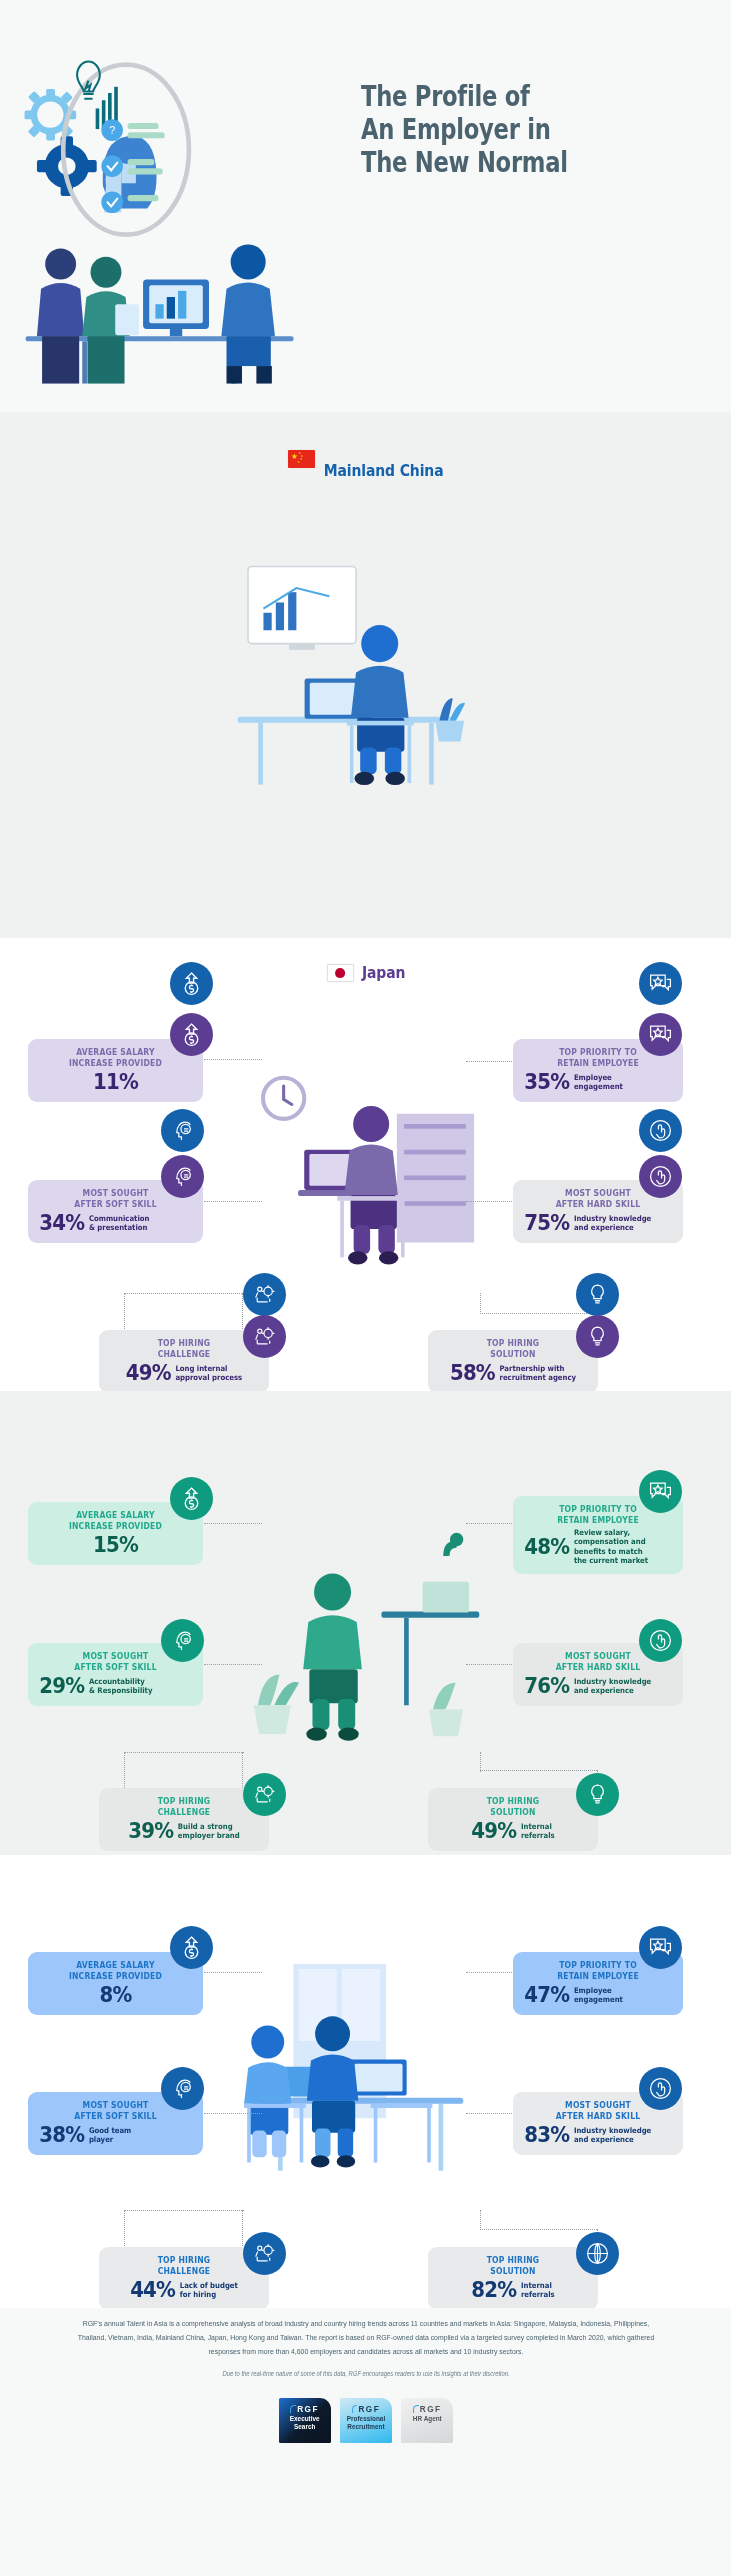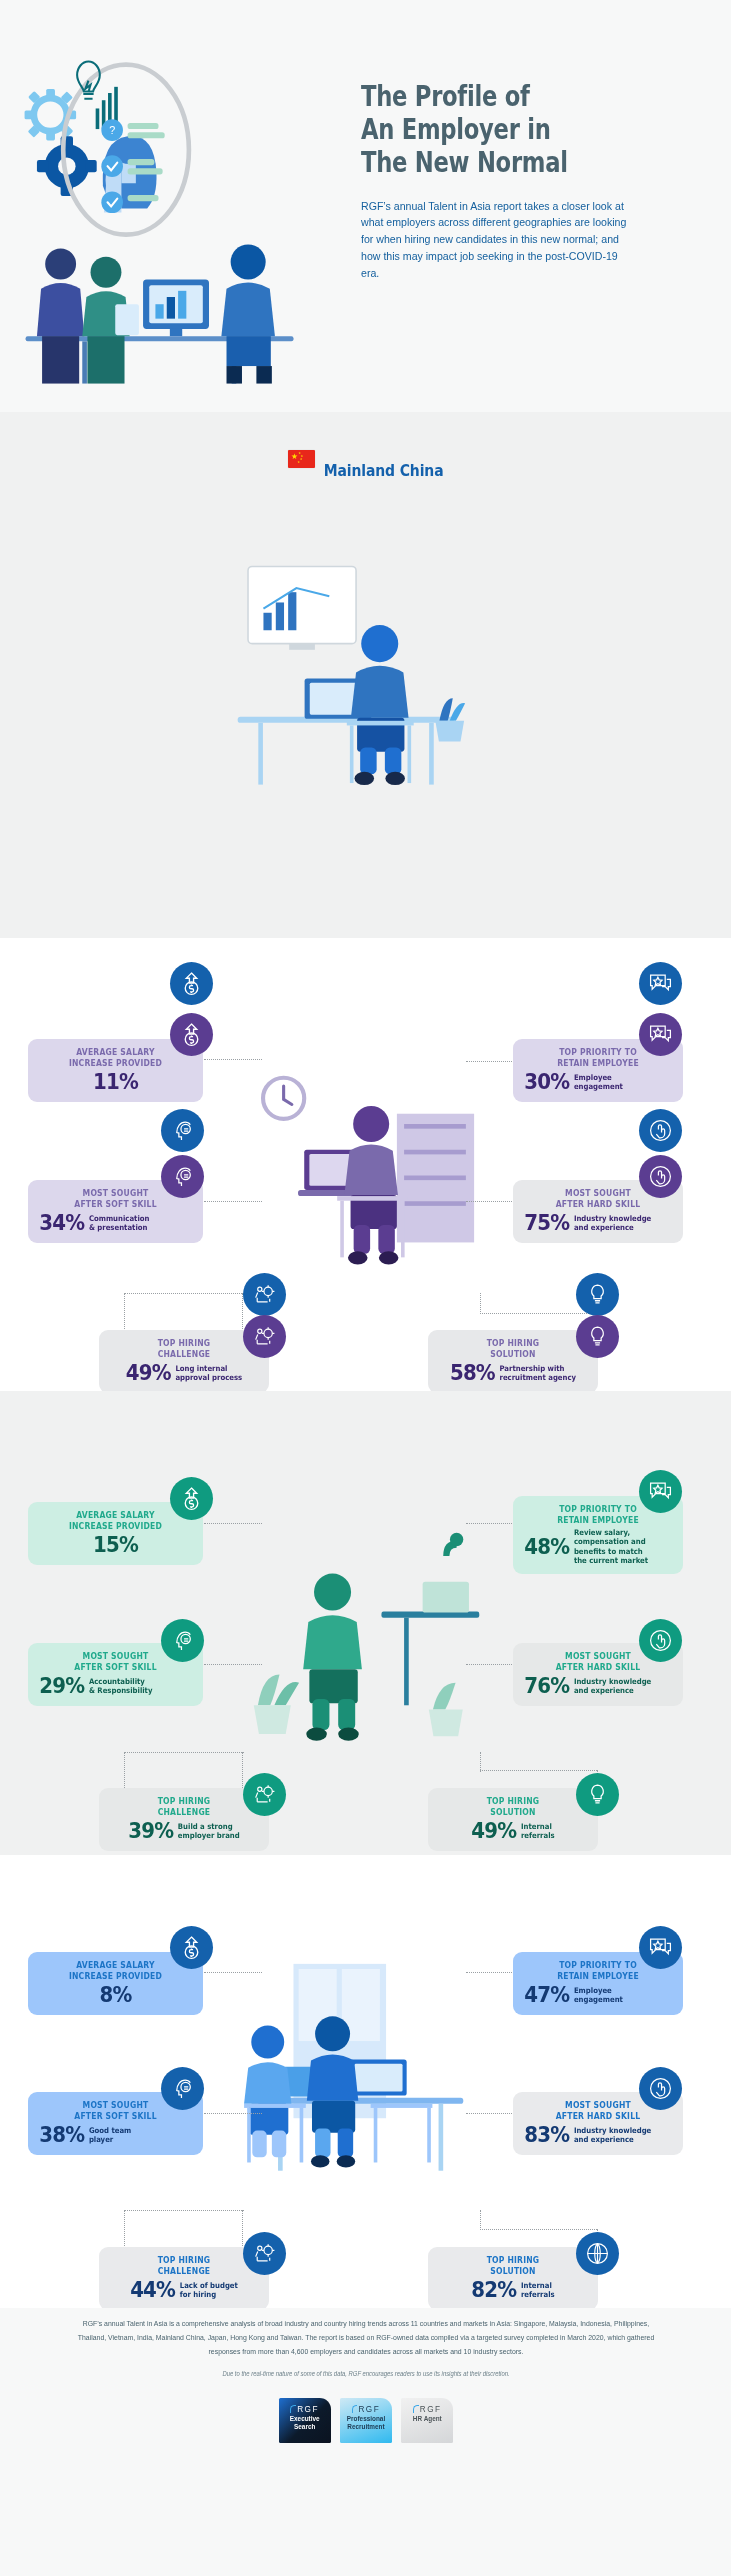--- a/index.html
+++ b/index.html
@@ -191,21 +191,21 @@
   .logos {
     margin-top: 20.6px; display: flex; gap: 9.3px; justify-content: center;
   }
   .logo {
     width: 52px; height: 45px;
     border-radius: 1.5px 11.3px 1.5px 1.5px;
     position: relative;
     padding: 6.7px 4.6px;
     overflow: hidden;
   }
-  .logo .rgf { font-size: 8.2px; font-weight: normal; letter-spacing: 1.5px; }
+  .logo .rgf { font-size: 8.2px; font-weight: bold; letter-spacing: 1.5px; }
   .logo .sub { font-size: 6.4px; line-height: 1.18; margin-top: 1.5px; font-weight: bold;}
   .logo-1 { background: linear-gradient(135deg,#1f6fd0 0%,#0c1a2b 55%,#0b1320 100%); color: #fff; }
   .logo-2 { background: linear-gradient(160deg,#cfe9f5 0%,#2fb9ef 100%); color: #1d3a52; }
   .logo-3 { background: linear-gradient(160deg,#f1f1f1 0%,#d4d6d8 100%); color: #4d5559; }
   .logo .hook {
     display:inline-block; width:5.7px; height:7.7px; vertical-align:-1px;
     border:1.5px solid #3ba7e8; border-right:none; border-bottom:none;
     border-radius: 4.6px 0 0 0; margin-right: 1px;
   }
 </style>
@@ -306,21 +306,20 @@
         <rect x="214" y="530" width="46" height="60" rx="4" fill="#d9ecfb"></rect>
       </g>
     </svg>
   </div>
   <div class="hero-text">
     <div class="hero-title">
       <div>The Profile of</div>
       <div>An Employer in</div>
       <div>The New Normal</div>
     </div>
-    <div class="hero-para">RGF’s annual Talent in Asia report takes a closer look at what employers across different geographies are looking for when hiring new candidates in this new normal; and how this may impact job seeking in the post-COVID-19 era.</div>
   </div>
 </div>
 
 <div class="section sec-china">
   <div class="sec-head">
     <div class="flag flag-cn">
       <span class="st">★</span>
       <span class="st st2">★</span>
       <span class="st st3">★</span>
       <span class="st st4">★</span>
@@ -471,20 +470,24 @@
   </div>
   <div class="icon-badge bd-china" style="left:576px;top:861px">
     <svg viewBox="0 0 48 48" fill="none" stroke="#fff" stroke-width="2.4">
         <path d="M24 6a12 12 0 0 1 7 21v5H17v-5A12 12 0 0 1 24 6z"></path>
         <path d="M19 36h10M20 40h8"></path>
       </svg>
   </div>
 </div>
 
 <div class="section sec-japan">
+  <div class="sec-head">
+    <div class="flag flag-jp"></div>
+    <div class="sec-title t-japan">Japan</div>
+  </div>
 
   <div class="illus" style="left:227px;top:93px">
     <svg width="278" height="289" viewBox="0 0 540 560">
       <circle cx="110" cy="130" r="40" fill="none" stroke="#b9b2d6" stroke-width="8"></circle>
       <path d="M110 106v26l16 10" stroke="#7a6aac" stroke-width="6" fill="none" stroke-linecap="round"></path>
       <rect x="330" y="160" width="150" height="250" fill="#cfc8e6"></rect>
       <g fill="#a79ccf">
           <rect x="344" y="180" width="120" height="9"></rect>
           <rect x="344" y="230" width="120" height="9"></rect>
           <rect x="344" y="280" width="120" height="9"></rect>
@@ -531,21 +534,21 @@
         <path d="M24 4 l10 10 h-6 v9 h-8 v-9 h-6z"></path>
         <circle cx="24" cy="33" r="12"></circle>
         <path d="M27 28 h-4 a3 3 0 0 0 0 6 h2 a3 3 0 0 1 0 6 h-4 M24 26 v2 M24 40 v2"></path>
       </svg>
   </div>
 
   <div class="card th-japan bg-japan-light" style="left:513px;top:101px;width:170px">
     <div class="hdr" style="white-space:pre-line;text-align:center">TOP PRIORITY TO
 RETAIN EMPLOYEE</div>
     <div class="row">
-        <div class="pct">30%</div>
+        <div class="pct">35%</div>
         <div class="desc" style="white-space:pre-line">Employee
 engagement</div>
       </div>
   </div>
   <div class="icon-badge bd-japan" style="left:639px;top:75px">
     <svg viewBox="0 0 48 48" fill="none" stroke="#fff" stroke-width="2.4">
         <path d="M5 8h28v20H15l-7 7v-7H5z"></path>
         <path d="M36 16h7v14h-4v6l-6-6h-6"></path>
         <path d="M19 12l2.4 5 5.6.6-4 4 1 5.4-5-2.6-5 2.6 1-5.4-4-4 5.6-.6z"></path>
       </svg>

